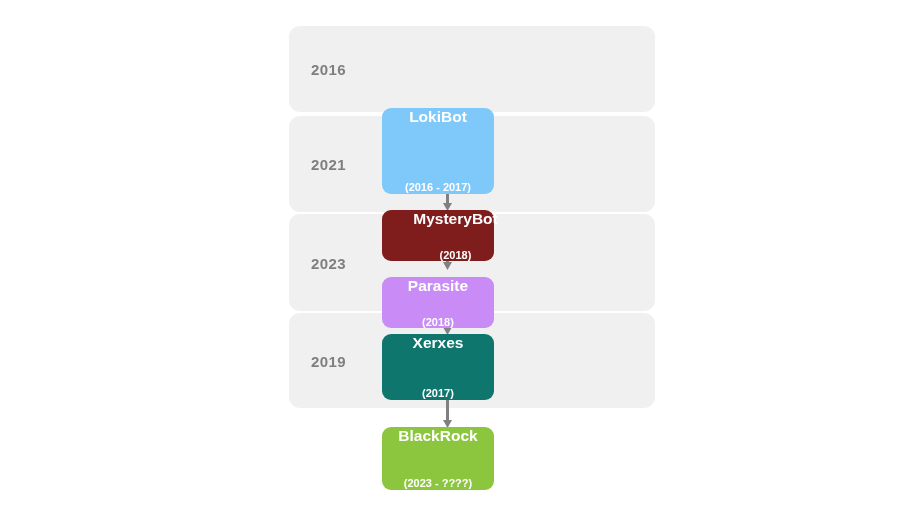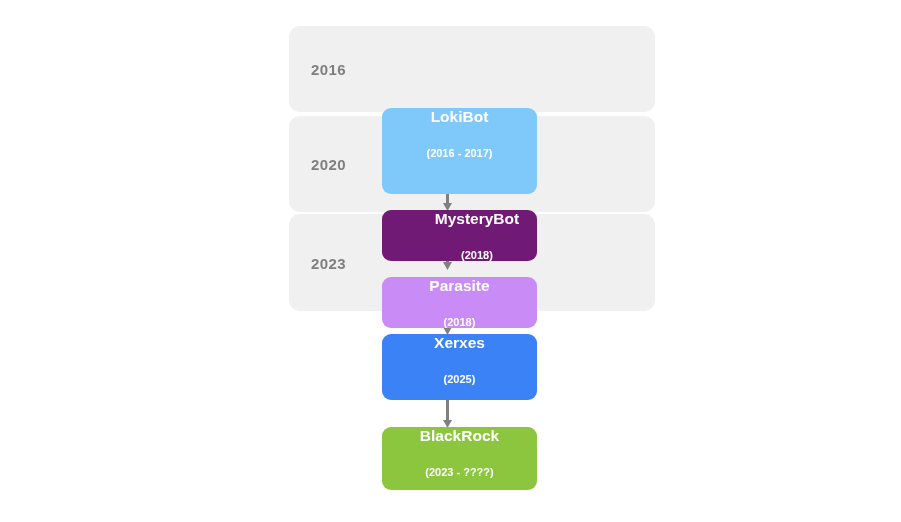--- a/index.html
+++ b/index.html
@@ -38,27 +38,27 @@
     font-weight: bold;
     color: #7f7f7f;
     letter-spacing: 0.4px;
     white-space: nowrap;
   }
 
   
   .node {
     position: absolute;
     left: 382px;
-    width: 155px;
+    width: 112px;
     border-radius: 9px;
     box-sizing: border-box;
     display: flex;
     flex-direction: column;
     align-items: center;
-    justify-content: flex-start;
+    justify-content: space-between;
     color: #ffffff;
     text-align: center;
   }
   .node-name {
     font-size: 15.5px;
     font-weight: bold;
     line-height: 1.15;
     white-space: nowrap;
   }
   .node-years {
@@ -82,24 +82,27 @@
 </style>
 </head>
 <body style="background: rgb(255, 255, 255);">
 
 <div id="stage">
 
   <div class="year-row" style="top: 26px; height: 86px; background: rgb(240, 240, 240);">
     <span class="year-label" style="color: rgb(127, 127, 127);">2016</span>
   </div>
   <div class="year-row" style="top: 116px; height: 96px; background: rgb(240, 240, 240);">
-    <span class="year-label" style="color: rgb(127, 127, 127);">2020</span>
+    <span class="year-label" style="color: rgb(127, 127, 127);">2021</span>
   </div>
   <div class="year-row" style="top: 214px; height: 97px; background: rgb(240, 240, 240);">
     <span class="year-label" style="color: rgb(127, 127, 127);">2023</span>
+  </div>
+  <div class="year-row" style="top: 313px; height: 95px; background: rgb(240, 240, 240);">
+    <span class="year-label" style="color: rgb(127, 127, 127);">2019</span>
   </div>
 
   <div class="arrow" style="top: 194px; height: 17px;">
       <svg width="9" height="17" viewBox="0 0 9 17">
         <rect x="3" y="0" width="3" height="9" fill="#808080"></rect>
         <polygon points="0,9 9,9 4.5,17" fill="#808080"></polygon>
       </svg>
     </div>
   <div class="arrow" style="top: 261px; height: 9px;">
       <svg width="9" height="9" viewBox="0 0 9 9">
@@ -117,30 +120,30 @@
       <svg width="9" height="28" viewBox="0 0 9 28">
         <rect x="3" y="0" width="3" height="20" fill="#808080"></rect>
         <polygon points="0,20 9,20 4.5,28" fill="#808080"></polygon>
       </svg>
     </div>
 
   <div class="node" style="top: 108px; height: 86px; background: rgb(126, 200, 250);">
     <span class="node-name">LokiBot</span>
     <span class="node-years">(2016 - 2017)</span>
   </div>
-  <div class="node" style="top: 210px; height: 51px; background: #701a75; padding-left: 35px;">
+  <div class="node" style="top: 210px; height: 51px; background: #7f1d1d; padding-left: 35px;">
     <span class="node-name">MysteryBot</span>
     <span class="node-years">(2018)</span>
   </div>
   <div class="node" style="top: 277px; height: 51px; background: rgb(201, 139, 245);">
     <span class="node-name">Parasite</span>
     <span class="node-years">(2018)</span>
   </div>
-  <div class="node" style="top: 334px; height: 66px; background: #3b82f6;">
+  <div class="node" style="top: 334px; height: 66px; background: #0f766e;">
     <span class="node-name">Xerxes</span>
-    <span class="node-years">(2025)</span>
+    <span class="node-years">(2017)</span>
   </div>
   <div class="node" style="top: 427px; height: 63px; background: rgb(140, 198, 62);">
     <span class="node-name">BlackRock</span>
     <span class="node-years">(2023 - ????)</span>
   </div>
 
 </div>
 
 </body></html>

